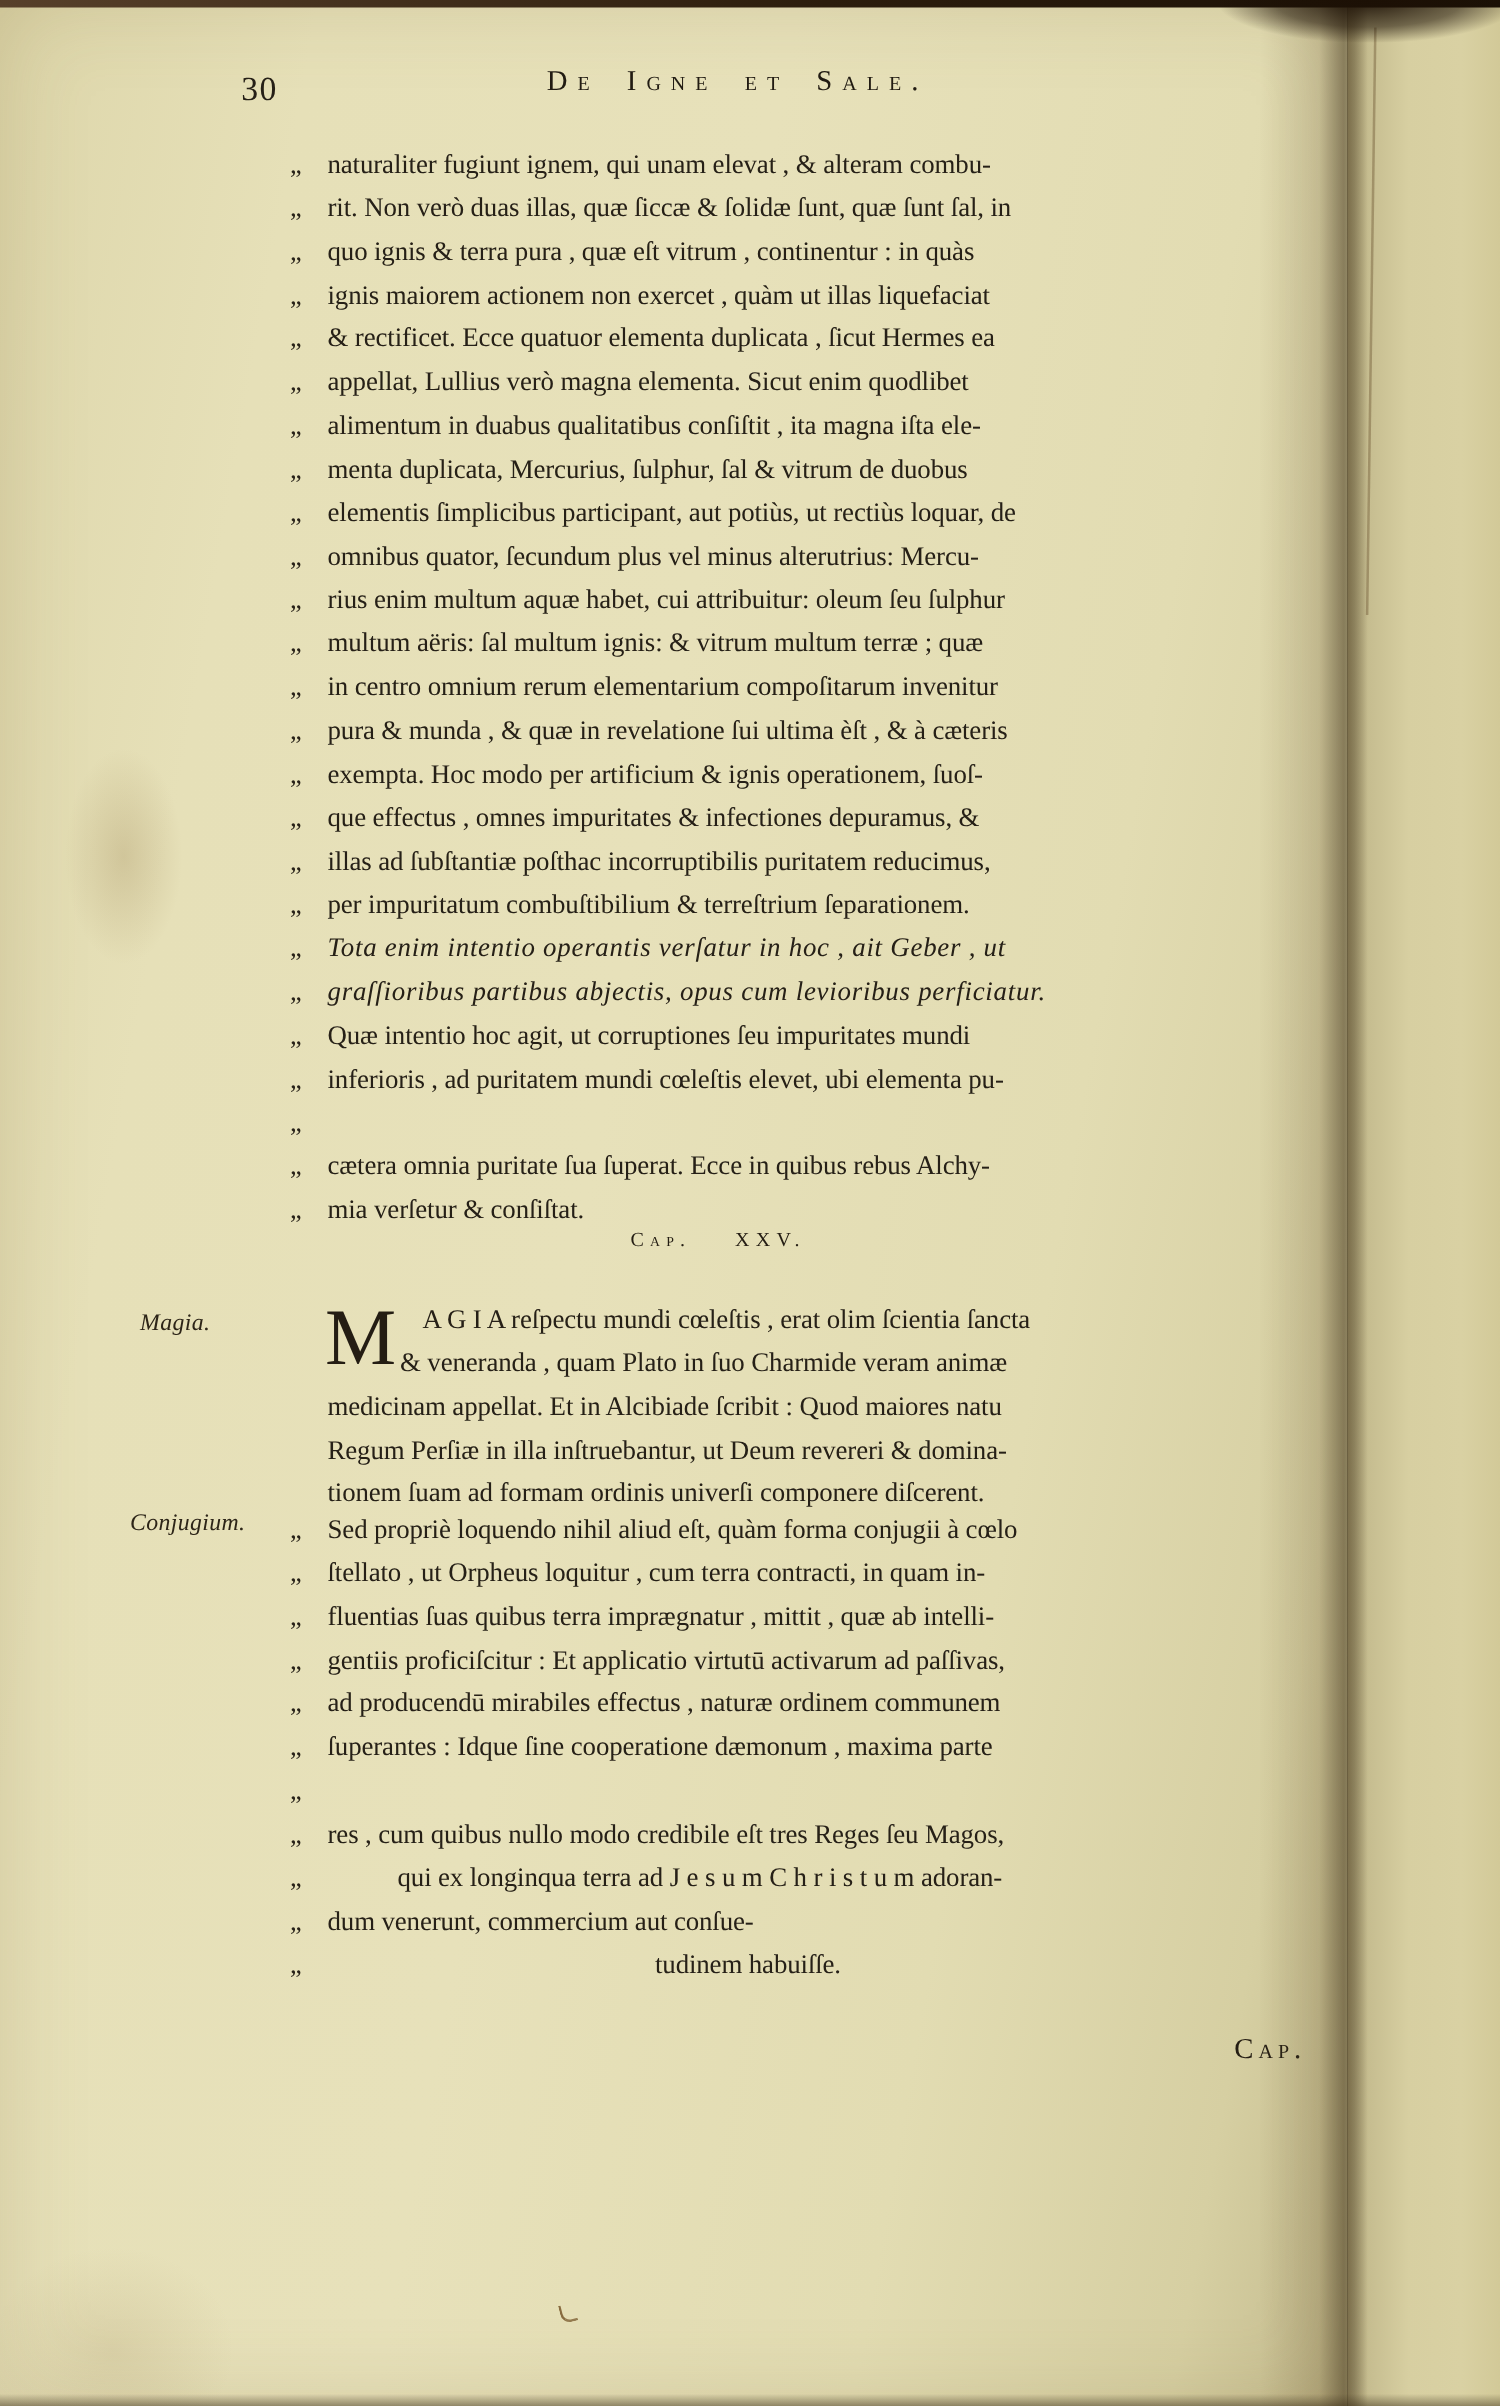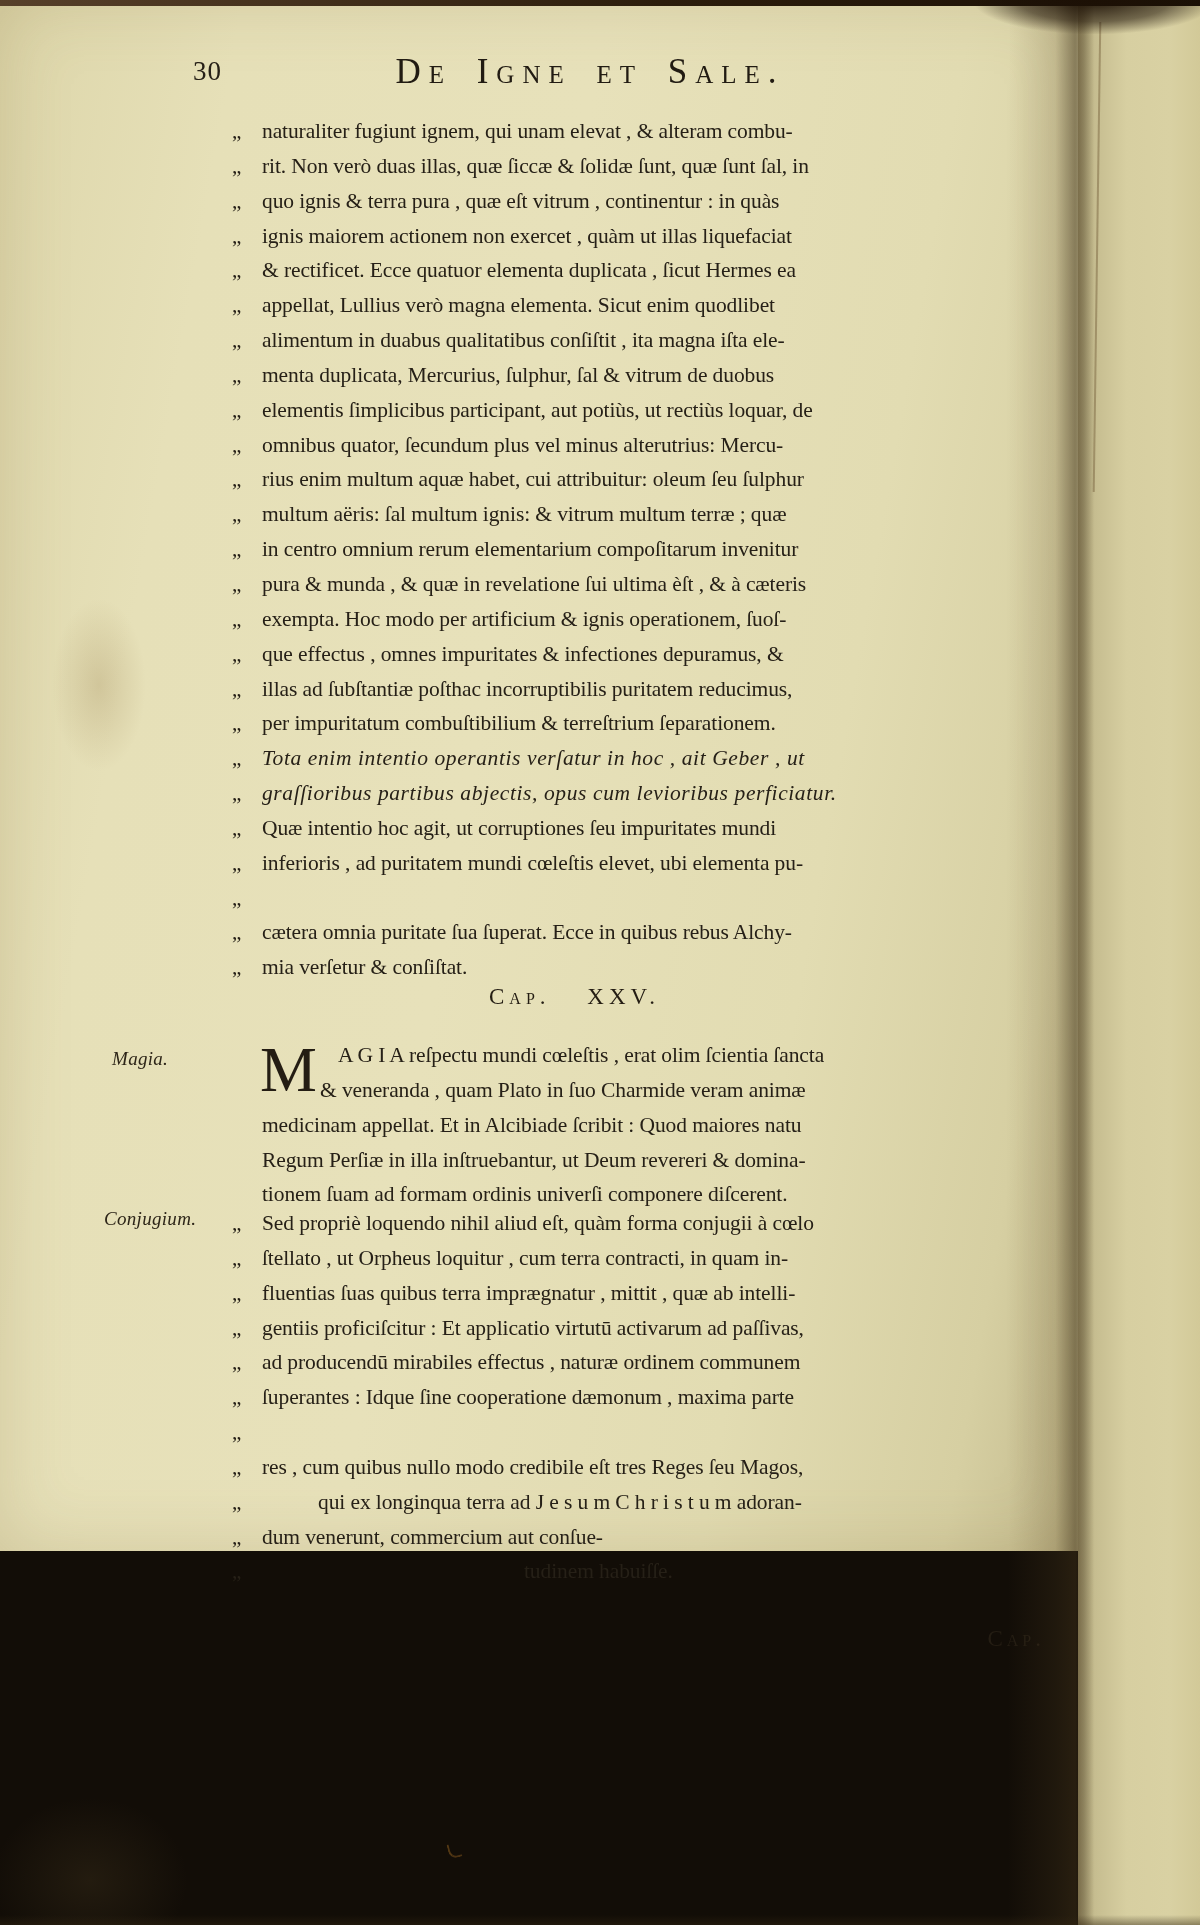--- a/index.html
+++ b/index.html
@@ -1,20 +1,20 @@
 <!DOCTYPE html>
 <html><head>
 <meta charset="utf-8">
 <style>
   html,body{margin:0;padding:0;}
   body{width:1200px;height:1925px;position:relative;overflow:hidden;
        background:#120d07;font-family:"Liberation Serif",serif;}
 
   
-  .page-left{position:absolute;left:0;top:0;width:1078px;height:1551px;
+  .page-left{position:absolute;left:0;top:0;width:1078px;height:1925px;
     background:linear-gradient(100deg,#ddd6aa 0%,#e6e0b8 18%,#e7e1ba 45%,#e2dcb2 72%,#d6cfa2 90%,#c2b98c 100%);
     box-shadow:inset 0 0 70px rgba(130,110,60,.22);}
   .page-right{position:absolute;left:1078px;top:0;width:122px;height:1925px;
     background:linear-gradient(90deg,#ac9f72 0%,#c6bd90 14%,#d7cfa1 40%,#d9d1a3 75%,#d2c998 100%);
     overflow:hidden;}
   .gutter{position:absolute;left:1008px;top:0;width:86px;height:1925px;pointer-events:none;
     background:linear-gradient(90deg,rgba(0,0,0,0) 0%,rgba(95,75,40,.18) 55%,rgba(62,48,24,.50) 78%,rgba(40,30,14,.28) 88%,rgba(0,0,0,0) 100%);}
   .top-edge{position:absolute;left:0;top:0;width:1200px;height:6px;
     background:linear-gradient(90deg,#57402a,#2c1d0d 55%,#1a1006);}
   .top-wedge{position:absolute;left:975px;top:0;width:230px;height:34px;
@@ -28,29 +28,29 @@
   .stain-corner{position:absolute;left:-40px;top:1770px;width:260px;height:220px;border-radius:50%;
     background:radial-gradient(closest-side,rgba(140,115,65,.14),rgba(140,115,65,0) 75%);}
   .smudge{position:absolute;left:448px;top:1843px;width:11px;height:13px;
     border-left:2px solid rgba(105,70,25,.75);border-bottom:2px solid rgba(105,70,25,.65);
     border-radius:0 0 0 8px;transform:rotate(-14deg);}
 
   
   .ink{color:#262017;}
   .page-number{position:absolute;left:193px;top:56px;font-size:27px;letter-spacing:1px;}
   .title{position:absolute;left:250px;top:52px;width:680px;text-align:center;
-    font-variant:small-caps;font-size:35px;letter-spacing:8px;word-spacing:8px;color:#211b12;}
+    font-variant:small-caps;font-size:23px;letter-spacing:8px;word-spacing:8px;color:#211b12;}
   .block{position:absolute;left:232px;width:720px;}
   .tline{height:34.85px;white-space:nowrap;position:relative;padding-left:30px;
     font-size:21.5px;line-height:34.85px;letter-spacing:-0.1px;}
   .tline .qm{position:absolute;left:0;top:0;font-size:21px;letter-spacing:1px;}
   .tline .lt{display:inline-block;}
   .tline.it .lt{font-style:italic;letter-spacing:.6px;}
   .cap-heading{position:absolute;left:262px;top:984px;width:625px;text-align:center;
-    font-variant:small-caps;font-size:23px;letter-spacing:5px;word-spacing:26px;color:#241d13;}
+    font-variant:small-caps;font-size:16px;letter-spacing:5px;word-spacing:26px;color:#241d13;}
   .dropcap{position:absolute;left:260px;top:1040px;font-size:64px;line-height:60px;color:#241d13;}
   .mnote{position:absolute;font-style:italic;font-size:19px;color:#2d2518;letter-spacing:.3px;}
   .mnote.magia{left:112px;top:1048px;text-align:right;}
   .mnote.conj{left:104px;top:1208px;}
   .catchword{position:absolute;left:880px;top:1626px;width:165px;text-align:right;
     font-variant:small-caps;font-size:23px;letter-spacing:4px;color:#241d13;}
 </style>
 </head>
 <body>
 

